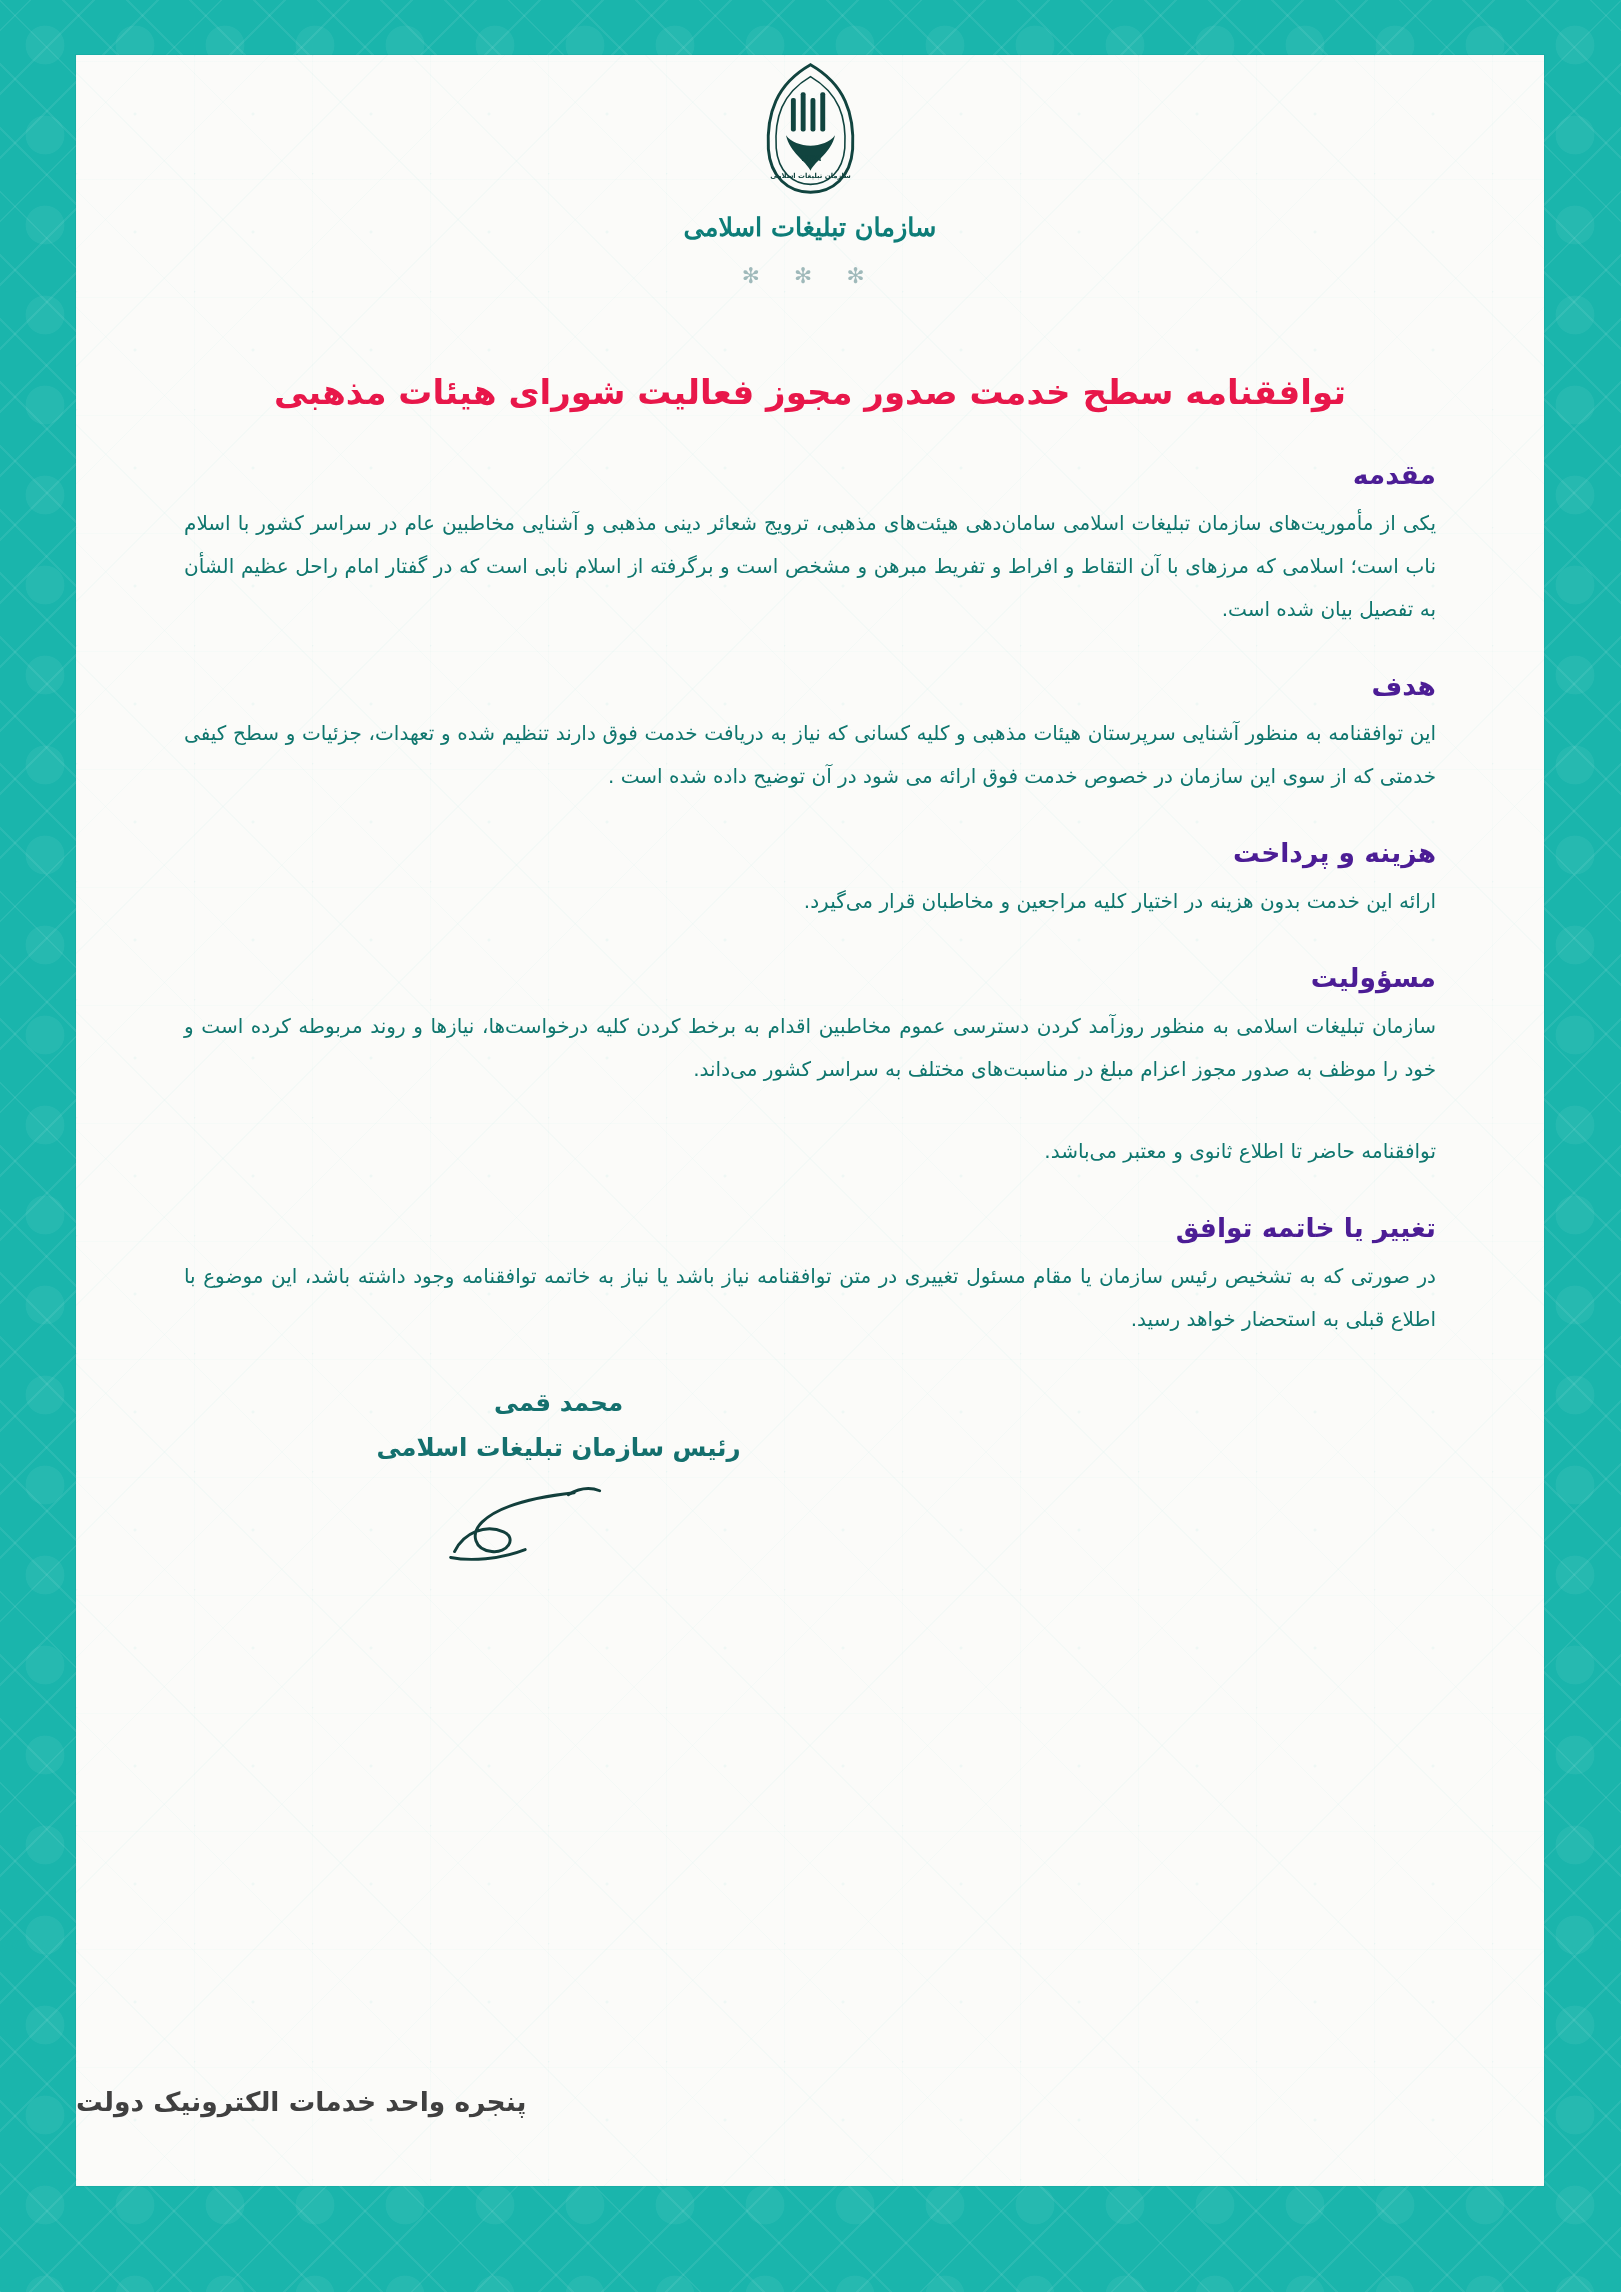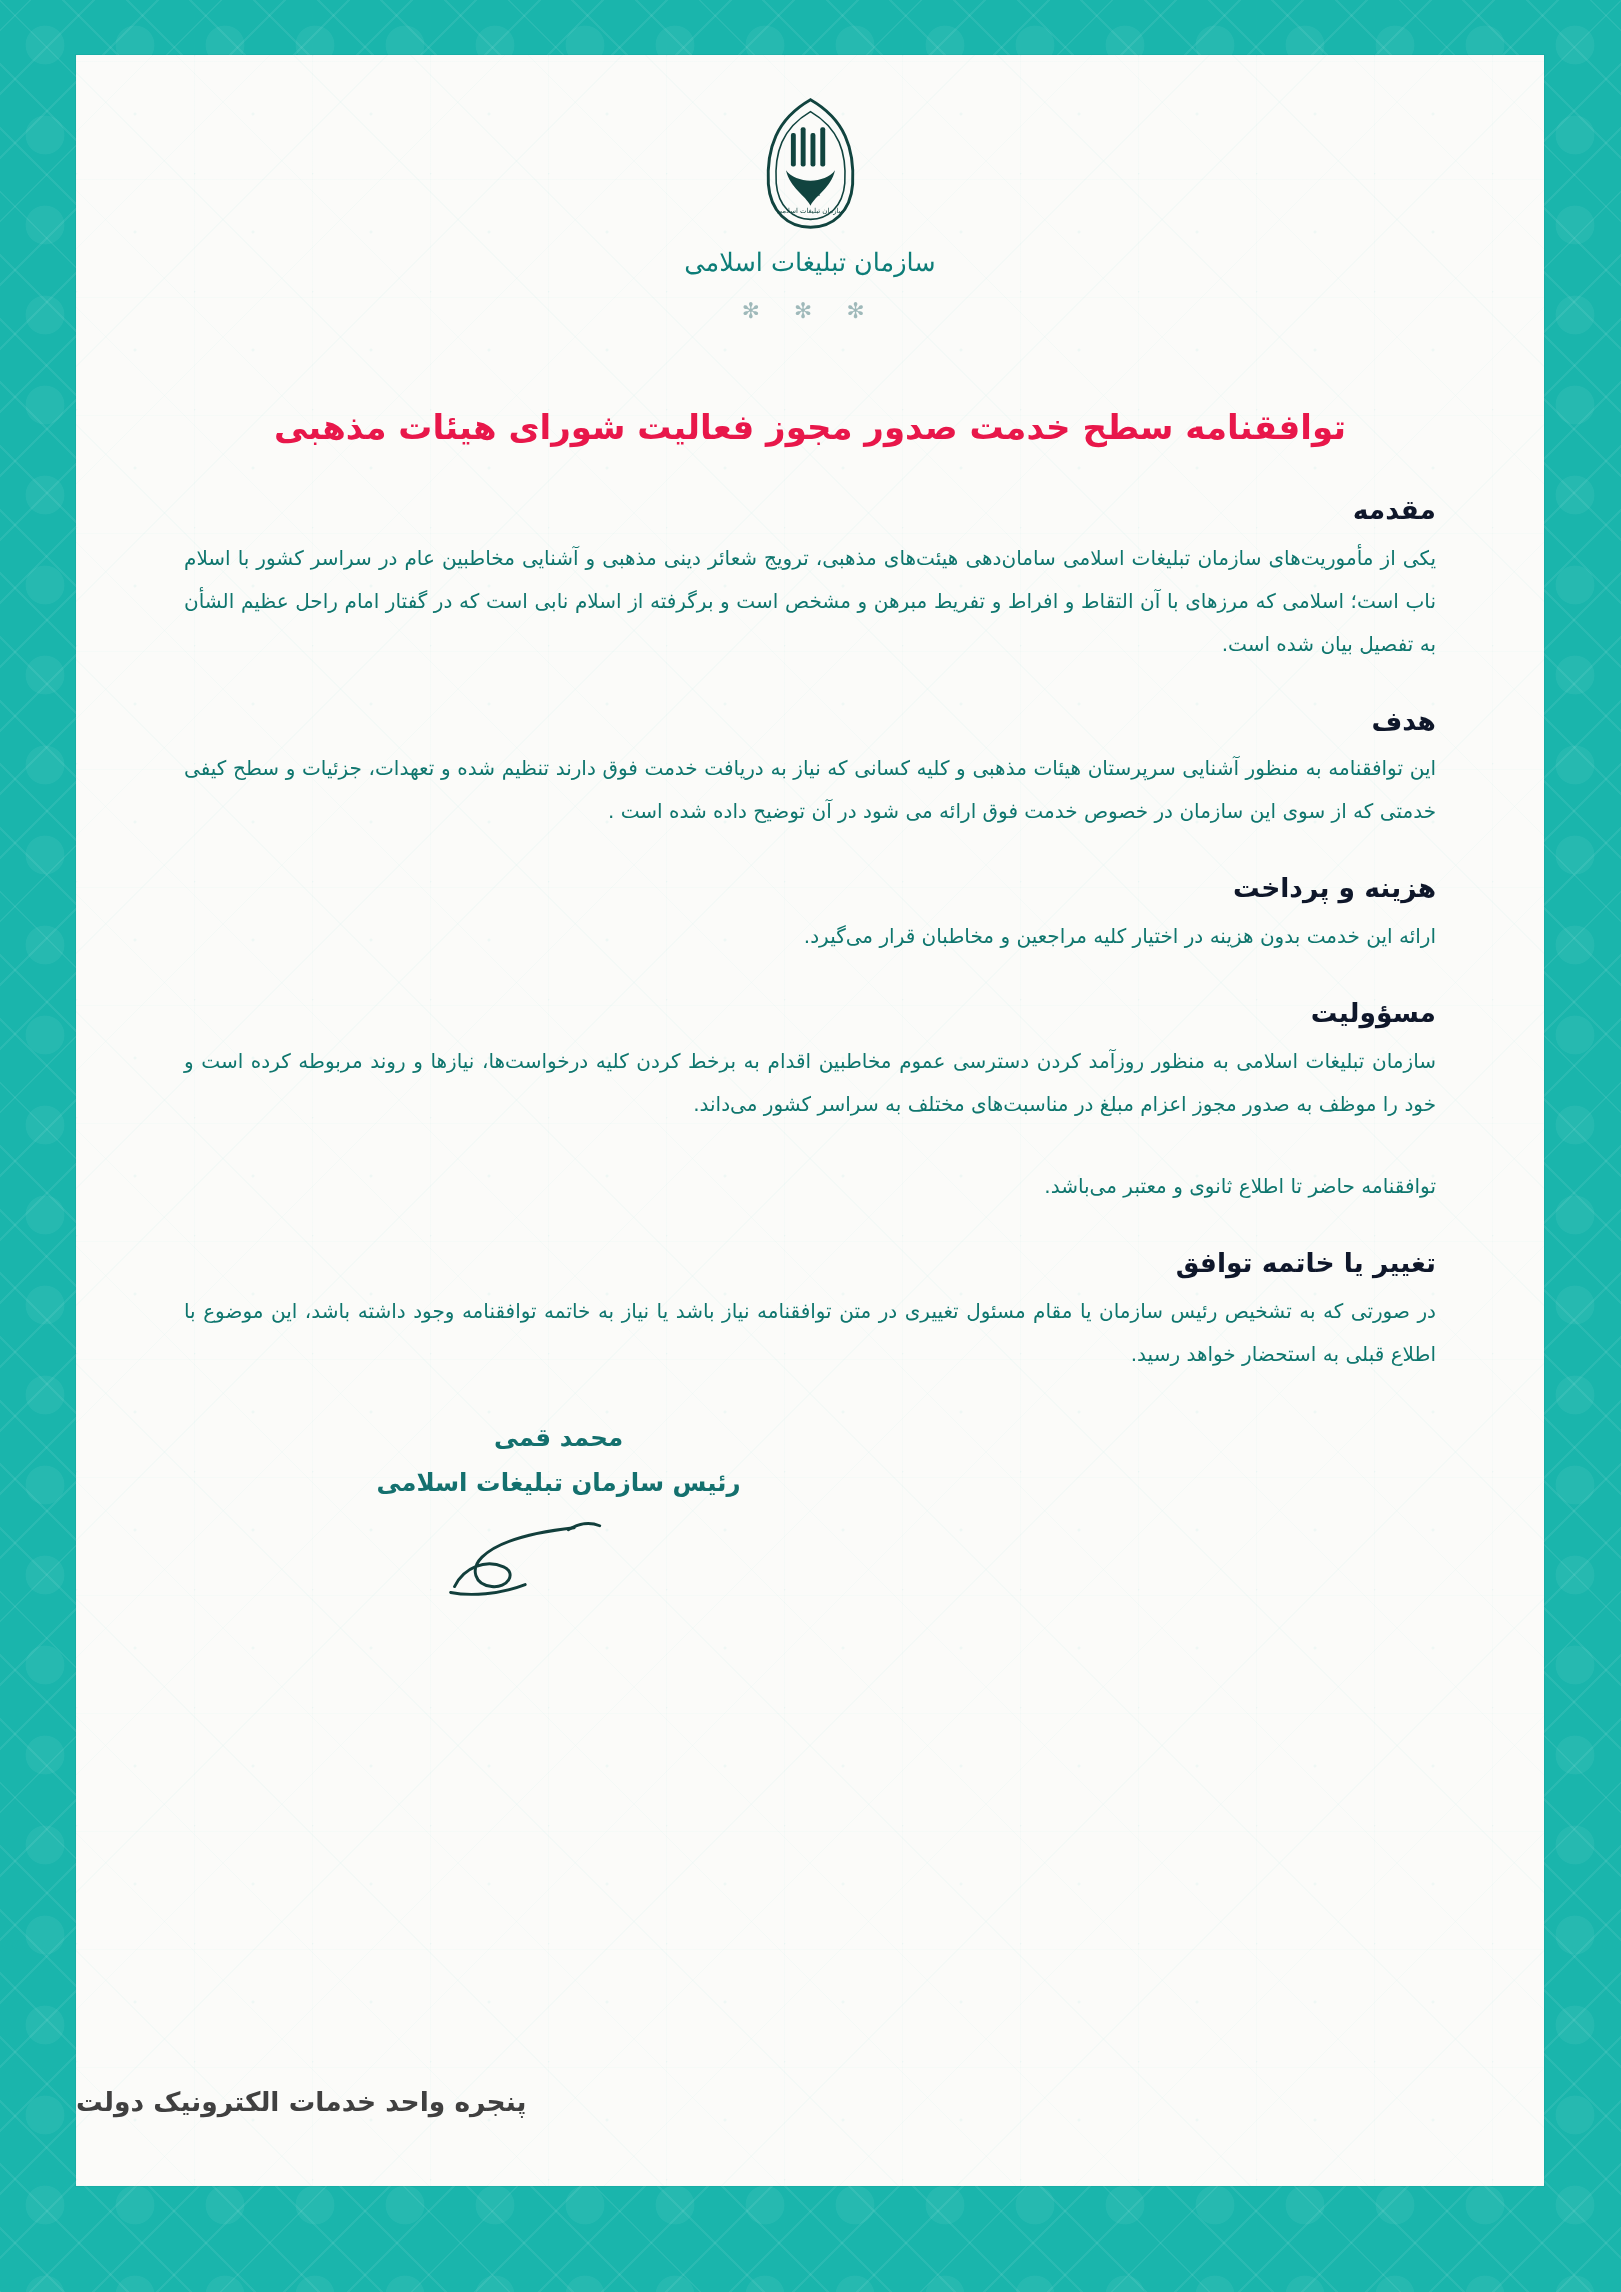--- a/index.html
+++ b/index.html
@@ -60,21 +60,21 @@
   }
   .content {
     position: relative;
     z-index: 2;
     padding: 0 108px;
     box-sizing: border-box;
   }
   
   .logo-wrap {
     text-align: center;
-    padding-top: 35px;
+    font-weight: bold;
   }
   .logo-emblem {
     display: inline-block;
   }
   .logo-wordmark {
     margin-top: 5.9px;
     color: #0d7d78;
     font-size: 25.5px;
     letter-spacing: 2px;
     font-family: "DejaVu Serif", "Liberation Serif", serif;
@@ -106,21 +106,21 @@
     color: #e8174a;
     font-size: 34px;
     font-weight: bold;
     line-height: 1.6;
   }
   
   .section {
     margin-top: 39px;
   }
   .section-heading {
-    color: #0f172a;
+    color: #4c1d95;
     font-size: 26.5px;
     font-weight: bold;
     text-align: right;
     margin-bottom: 11.8px;
   }
   .section-body {
     color: #0f766e;
     font-size: 20px;
     line-height: 2.15;
     text-align: justify;

